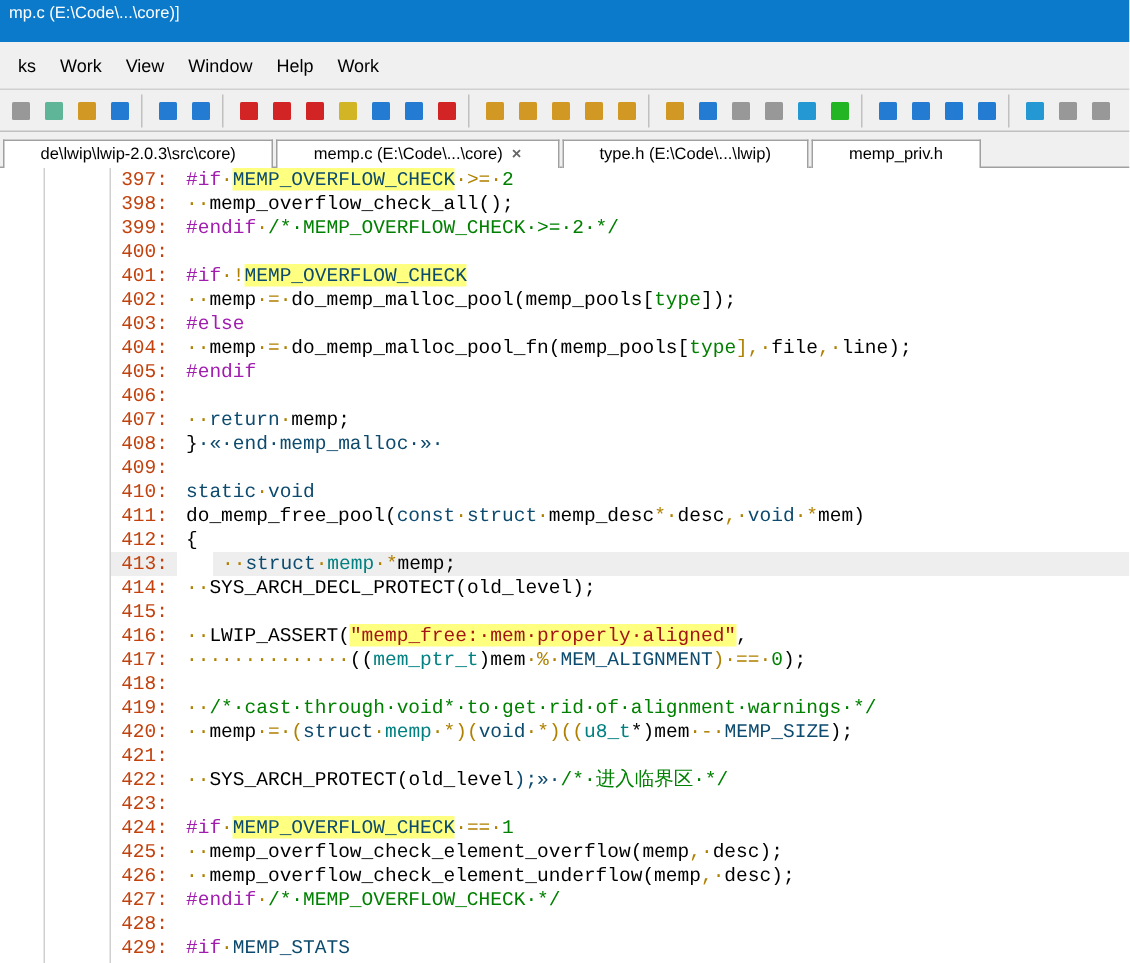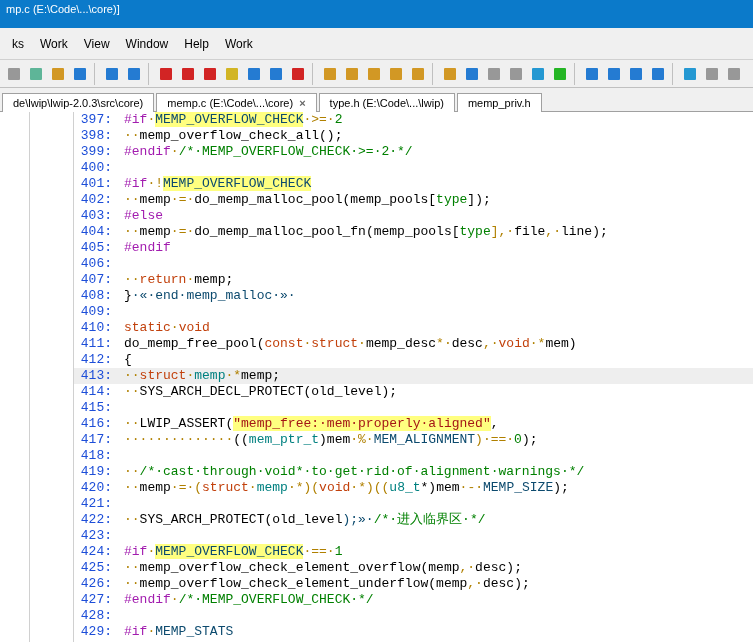--- a/index.html
+++ b/index.html
@@ -4,36 +4,36 @@
 <style>
 * { margin: 0; padding: 0; box-sizing: border-box; }
 body { font-family: "Segoe UI", Tahoma, sans-serif; font-size: 12px; background: #fff; overflow: hidden; width: 753px; height: 642px; }
 .titlebar { background: #0b7aca; color: #fff; height: 28px; line-height: 18px; padding: 0 6px; font-size: 11px; overflow: hidden; }
 .menubar { background: #f0f0f0; height: 32px; display: flex; align-items: center; padding: 0 4px; border-bottom: 1px solid #d0d0d0; }
 .menubar span { padding: 2px 8px; cursor: default; }
 .toolbar { background: #f0f0f0; height: 28px; display: flex; align-items: center; padding: 2px 4px; border-bottom: 1px solid #c0c0c0; gap: 2px; }
 .tb-btn { width: 20px; height: 20px; display: inline-flex; align-items: center; justify-content: center; border: 1px solid transparent; cursor: default; }
 .tb-sep { width: 4px; height: 22px; border-left: 1px solid #c0c0c0; margin: 0 2px; }
 .tabbar { background: #f0f0f0; height: 24px; display: flex; align-items: flex-end; border-bottom: 1px solid #a0a0a0; padding-left: 2px; }
-.tab { background: #fff; border: 1px solid #a0a0a0; border-bottom: none; padding: 3px 10px; margin-right: 2px; font-size: 11px; display: flex; gap: 6px; position: relative; top: 1px; cursor: default; }
+.tab { background: #fff; border: 1px solid #a0a0a0; border-bottom: none; padding: 3px 24px; margin-right: 2px; font-size: 11px; display: flex; gap: 6px; position: relative; top: 1px; cursor: default; }
 .tab.active { background: #fff; font-weight: normal; }
 .tab .close { color: #666; font-weight: bold; cursor: default; }
 .main { display: flex; height: calc(642px - 18px - 20px - 28px - 24px); }
 .sidebar { width: 30px; background: #fff; border-right: 1px solid #d0d0d0; }
 .editor { flex: 1; display: flex; overflow: hidden; background: #fff; font-family: Consolas, "Courier New", monospace; font-size: 13px; line-height: 16px; }
 .left-panel { width: 44px; border-right: 1px solid #d0d0d0; background: #fff; }
-.gutter { width: 44px; text-align: right; color: #1d4ed8; padding-right: 6px; user-select: none; }
+.gutter { width: 44px; text-align: right; color: #c2410c; padding-right: 6px; user-select: none; }
 .code-area { flex: 1; overflow: hidden; white-space: pre; }
 .line { display: flex; height: 16px; }
 .line .gutter { flex: 0 0 44px; }
 .line .src { flex: 1; padding-left: 6px; }
-.line.current .src { background: #eeeeee; }
+.line.current .src { background: #eeeeee; margin-left: 24px; }
 .line.current .gutter { background: #eeeeee; }
 .kw-preproc { color: #a21caf; }
-.kw-blue { color: #c2410c; }
+.kw-blue { color: #0c4a6e; }
 .kw-green { color: #008000; }
 .str { color: #a31515; }
 .hl-yellow { background: #ffff80; }
 .punct { color: #000; }
 .gray { color: #0c4a6e; }
 .purple { color: #0c4a6e; }
 .dot { color: #b08000; }
 .teal { color: #008080; }
 svg.ico { width: 16px; height: 16px; }
 </style>

